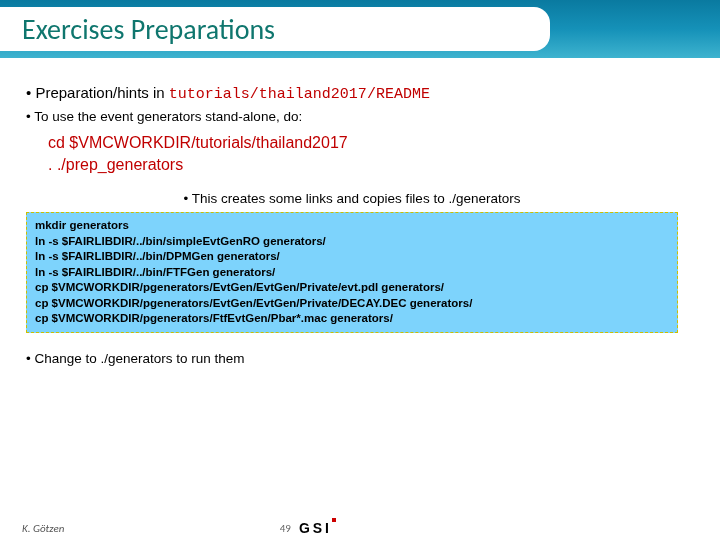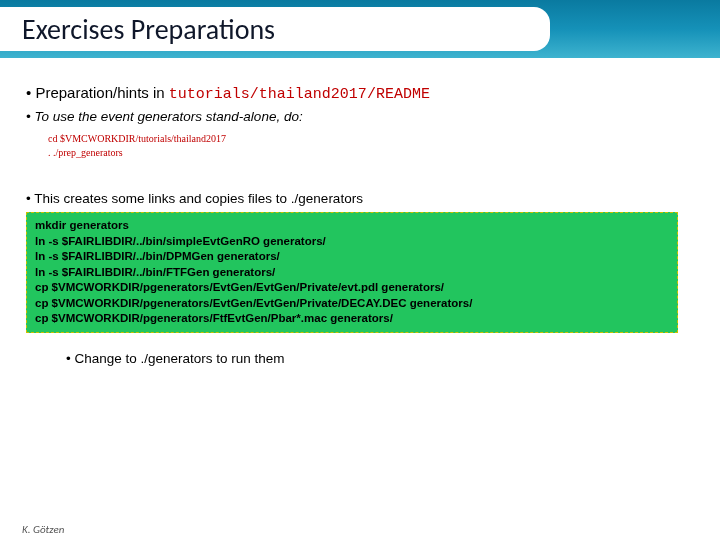--- a/index.html
+++ b/index.html
@@ -24,21 +24,21 @@
     height: 44px;
     background: #fff;
     border-radius: 0 16px 16px 0;
     display: flex;
     align-items: center;
     padding-left: 22px;
   }
   .title {
     font-family: Calibri, "Segoe UI", sans-serif;
     font-size: 28px;
-    color: #0f172a;
+    color: #0f766e;
     font-weight: 400;
   }
   .content {
     padding: 16px 42px 0 26px;
     font-family: Arial, sans-serif;
     font-size: 15px;
     color: #000;
   }
   .bullet {
     margin-top: 10px;
@@ -48,31 +48,31 @@
   .bullet.small {
     font-size: 13.5px;
     margin-top: 8px;
   }
   .mono {
     font-family: "Courier New", monospace;
     color: #c00000;
     font-size: 15px;
   }
   .code1 {
-    font-family: Liberation Serif, serif;
+    font-family: Liberation Sans, sans-serif;
     color: #c00000;
-    font-size: 10px;
+    font-size: 16px;
     margin: 8px 0 8px 22px;
     line-height: 1.35;
     white-space: pre;
   }
   .codebox {
     margin: 6px 0 0 0;
     border: 1px dashed #ccc000;
-    background: #22c55e;
+    background: #7dd3fc;
     padding: 5px 8px;
     font-family: Arial, sans-serif;
     font-size: 11.5px;
     font-weight: bold;
     line-height: 1.35;
     white-space: pre;
     color: #000;
   }
   .footer {
     position: absolute;
@@ -117,34 +117,38 @@
     <div class="title">Exercises Preparations</div>
   </div>
 </div>
 
 <div class="content">
 
   <div class="bullet">
     <span>• Preparation/hints in </span><span class="mono">tutorials/thailand2017/README</span>
   </div>
 
-  <div class="bullet small" style="margin-top:5px;font-style:italic;">• To use the event generators stand-alone, do:</div>
+  <div class="bullet small" style="margin-top:5px;">• To use the event generators stand-alone, do:</div>
 
   <div class="code1">cd $VMCWORKDIR/tutorials/thailand2017
 . ./prep_generators</div>
 
-  <div class="bullet small" style="margin-top:32px;">• This creates some links and copies files to ./generators</div>
+  <div class="bullet small" style="margin-top:16px;text-align:center;">• This creates some links and copies files to ./generators</div>
 
   <div class="codebox">mkdir generators
 ln -s $FAIRLIBDIR/../bin/simpleEvtGenRO generators/
 ln -s $FAIRLIBDIR/../bin/DPMGen generators/
 ln -s $FAIRLIBDIR/../bin/FTFGen generators/
 cp $VMCWORKDIR/pgenerators/EvtGen/EvtGen/Private/evt.pdl generators/
 cp $VMCWORKDIR/pgenerators/EvtGen/EvtGen/Private/DECAY.DEC generators/
 cp $VMCWORKDIR/pgenerators/FtfEvtGen/Pbar*.mac generators/</div>
 
-  <div class="bullet small" style="margin-top:18px;margin-left:40px;">• Change to ./generators to run them</div>
+  <div class="bullet small" style="margin-top:18px;">• Change to ./generators to run them</div>
 
 </div>
 
 <div class="footer">
   <div class="author">K. Götzen</div>
+  <div class="right">
+    <span class="pnum">49</span>
+    <span class="gsi">GSI</span>
+  </div>
 </div>
 
 </body></html>

